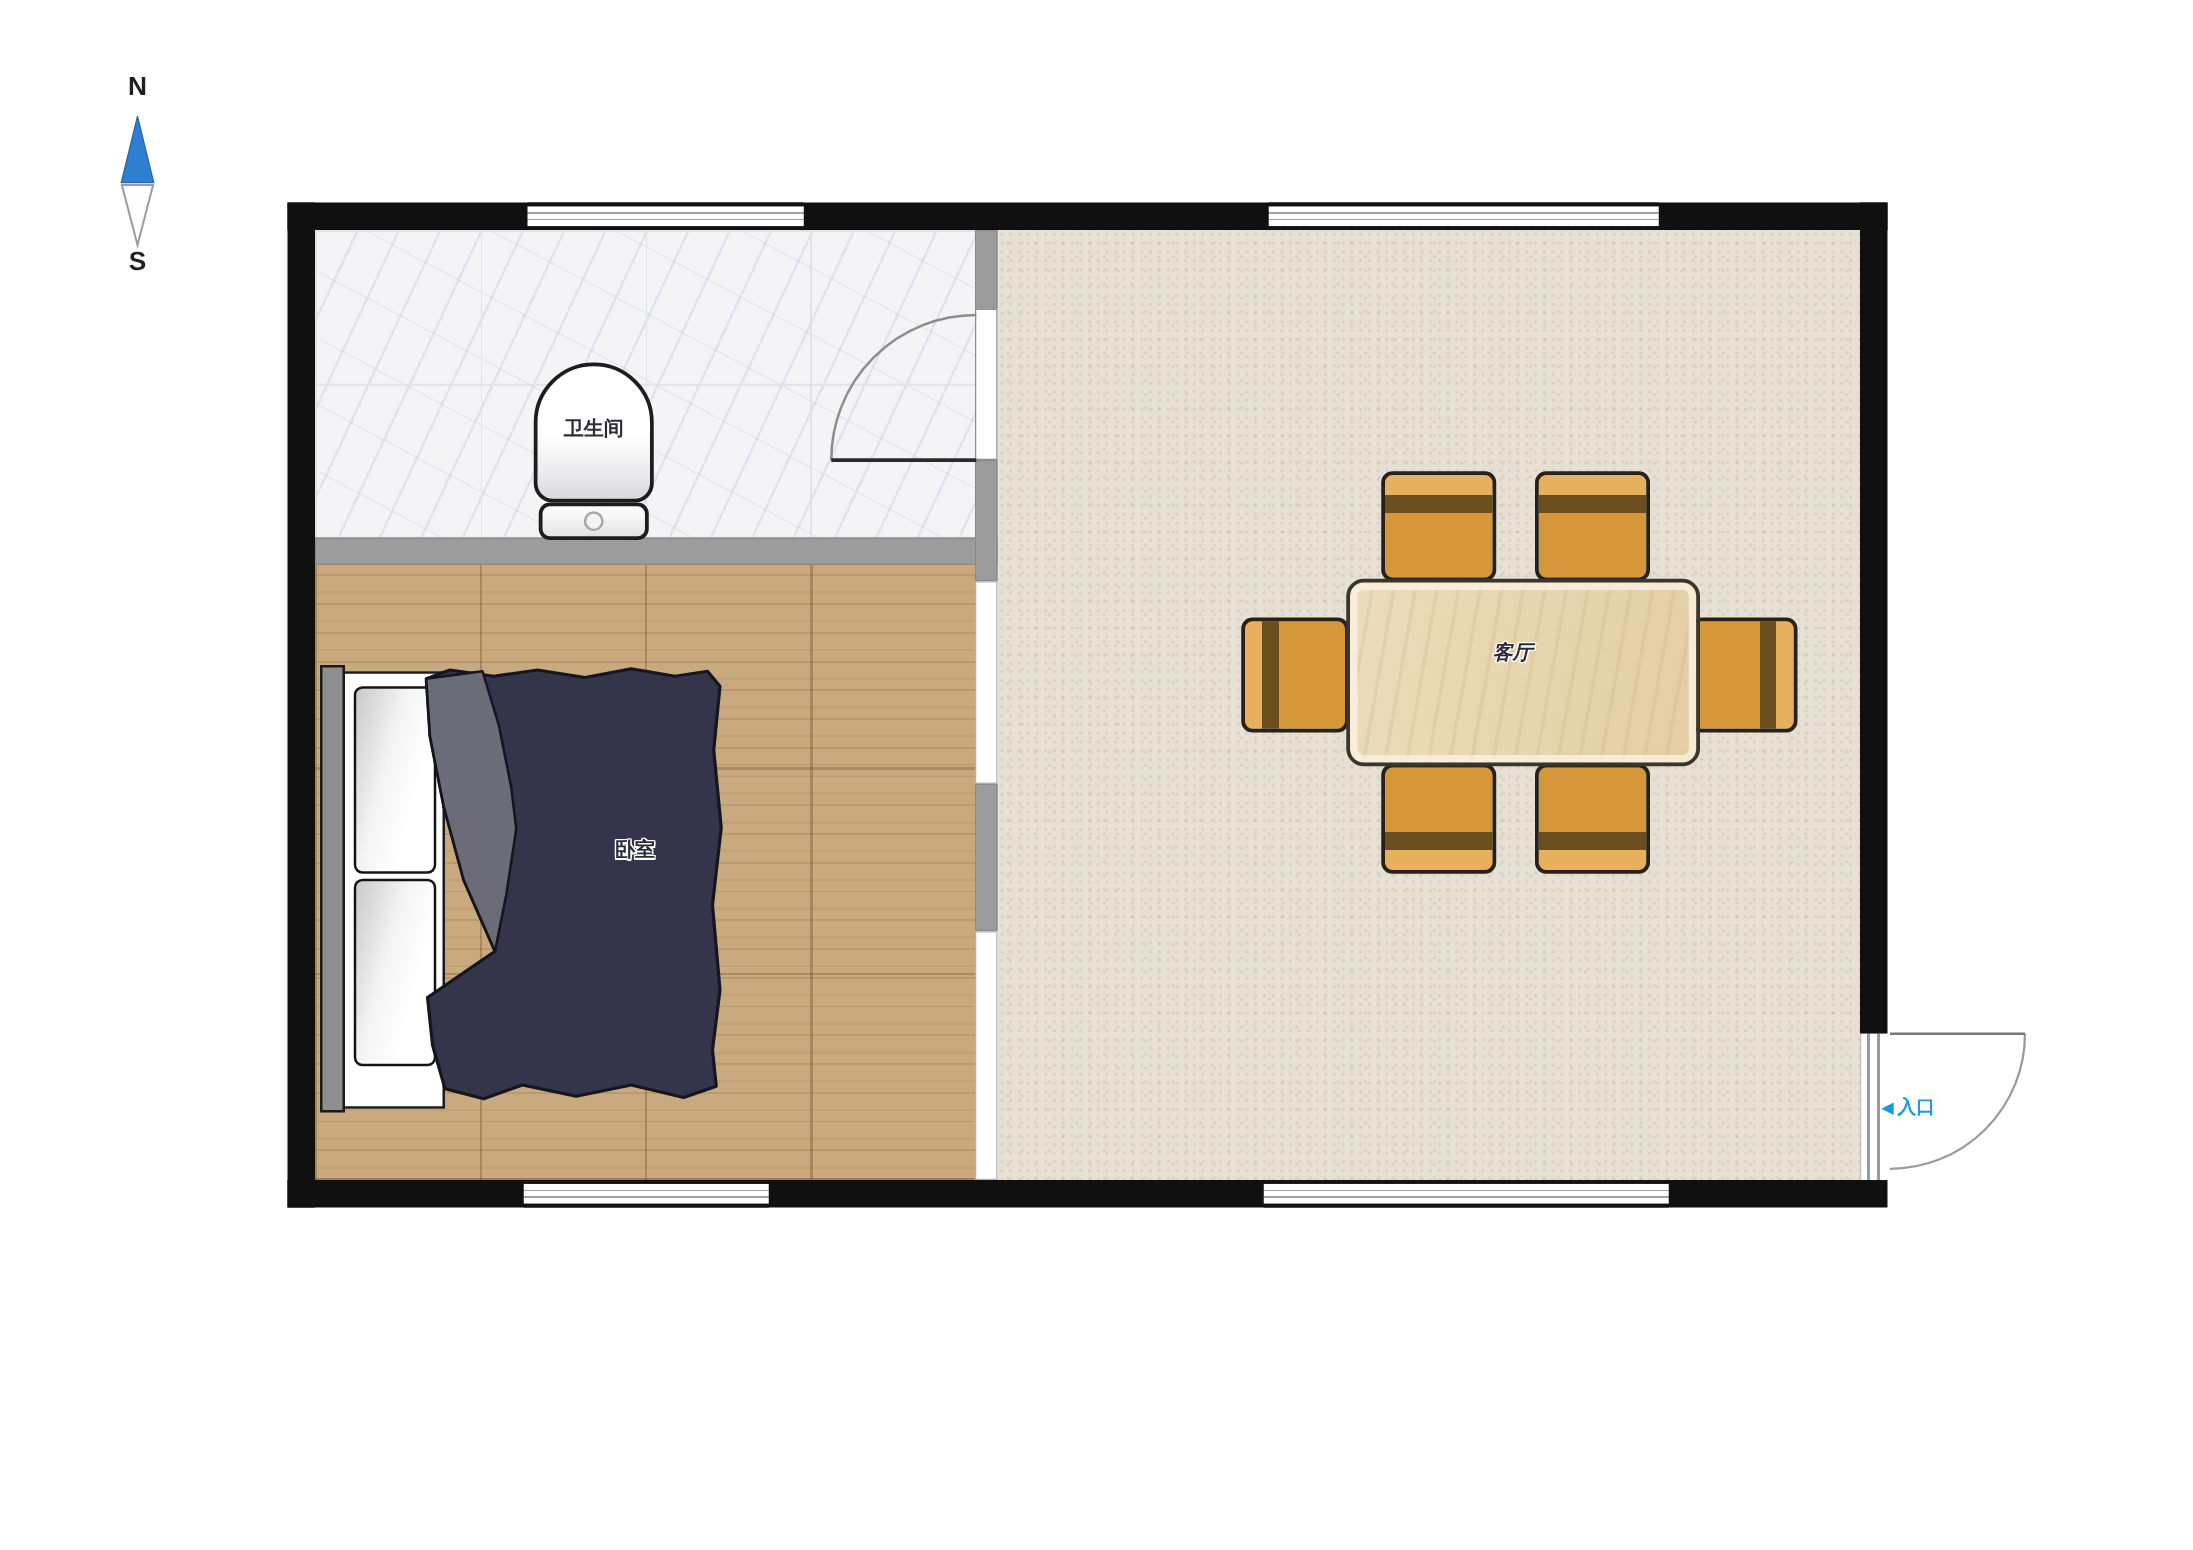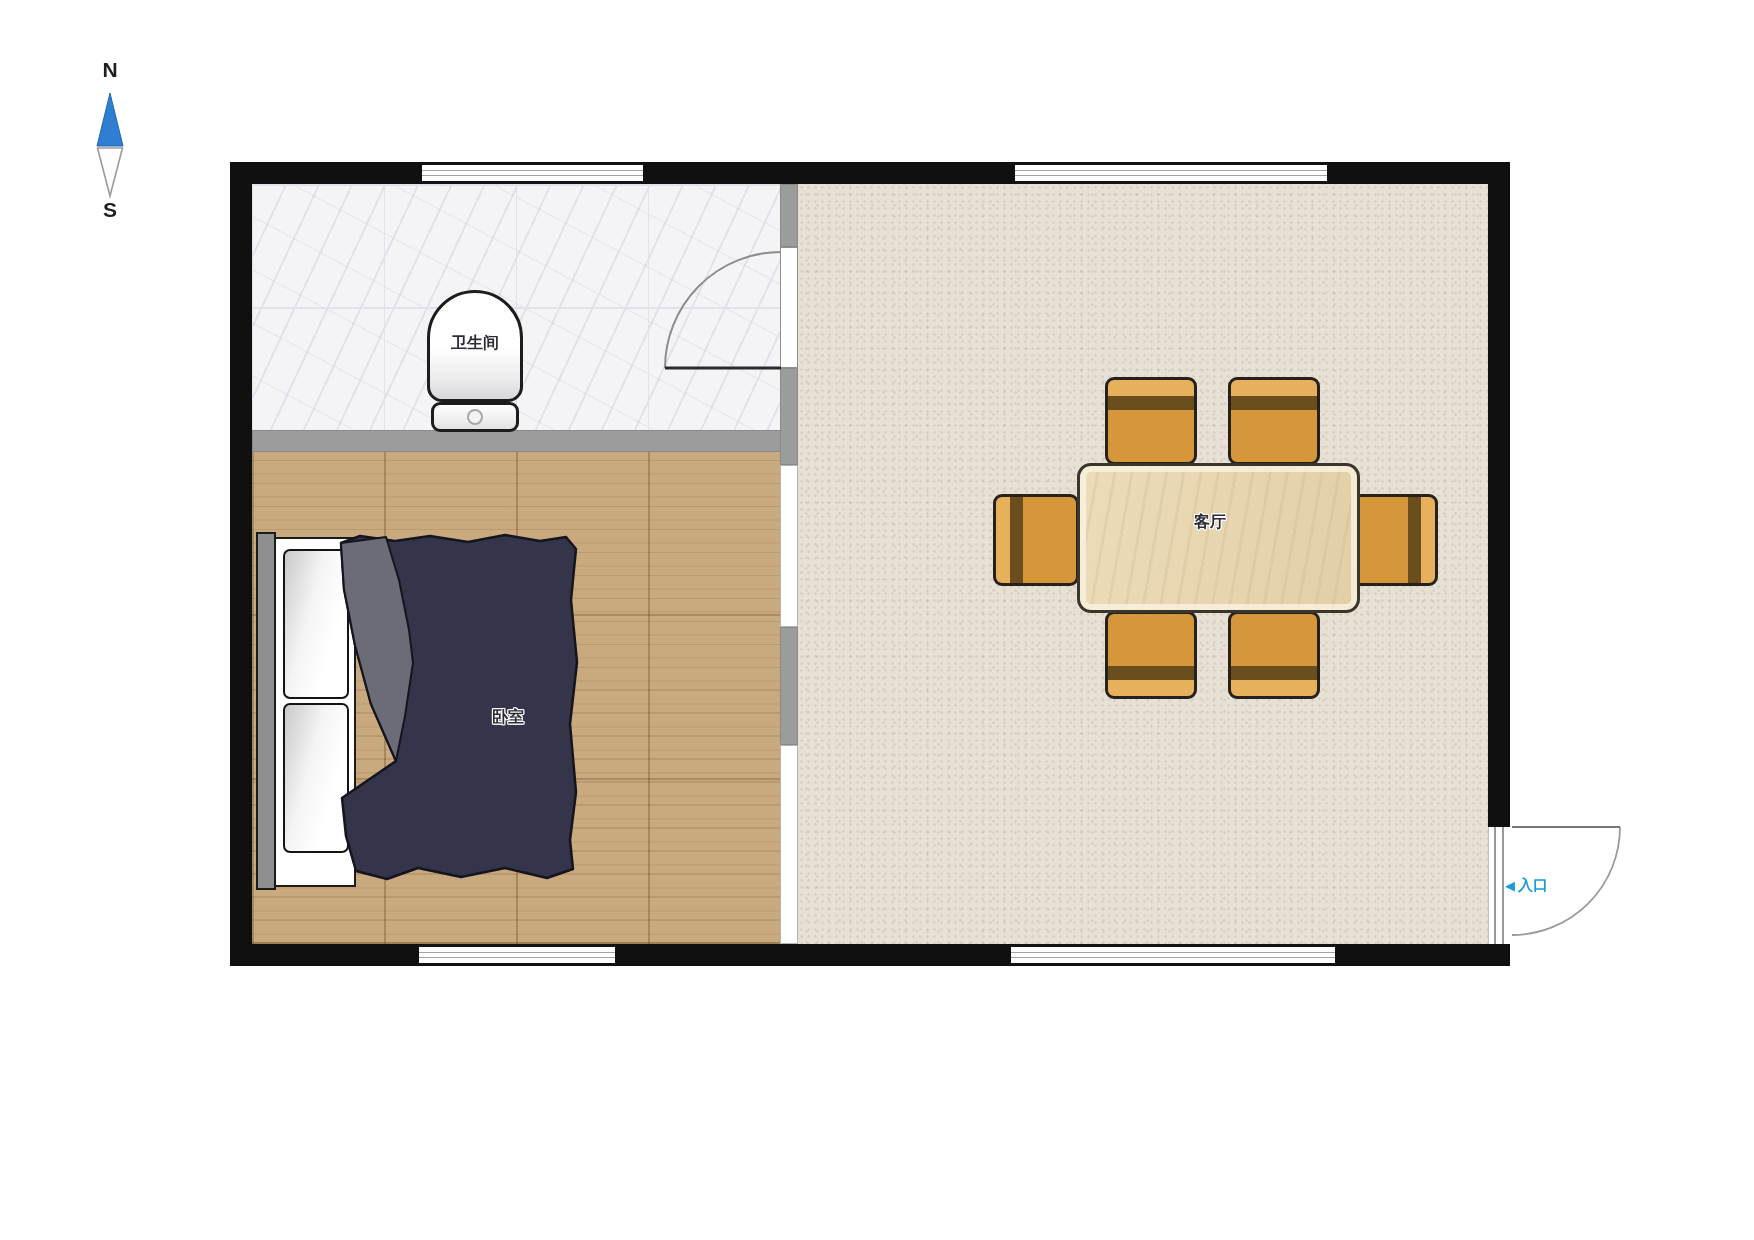--- a/index.html
+++ b/index.html
@@ -159,20 +159,20 @@
              L371,704 L355,645 L344,589 Z" fill="#6c6c79" stroke="#15151e" stroke-width="2" stroke-linejoin="round"></path>
 
     <path d="M665,368 A116,116 0 0 1 781,252" fill="none" stroke="#8d8d8d" stroke-width="2"></path>
     <path d="M665,368 L781,368" stroke="#2a2a2a" stroke-width="3"></path>
 
     <path d="M1620,827 A108,108 0 0 1 1512,935" fill="none" stroke="#9a9a9a" stroke-width="1.8"></path>
     <path d="M1512,827 L1620,827" stroke="#777777" stroke-width="2"></path>
   </svg>
 
   <div class="abs room-label" style="left:415px;top:333px;width:120px;">卫生间</div>
-  <div class="abs room-label" style="left:448px;top:707px;width:120px;">卧室</div>
-  <div class="abs room-label" style="left:1130px;top:512px;width:160px;">客厅</div>
+  <div class="abs room-label" style="left:448px;top:670px;width:120px;">卧室</div>
+  <div class="abs room-label" style="left:1130px;top:512px;width:160px;font-style:italic;">客厅</div>
   <div class="abs entry-label" style="left:1505px;top:876px;">
     <span class="entry-arrow">◀</span>
     <span>入口</span>
   </div>
 
 </div>
 
 </body></html>

